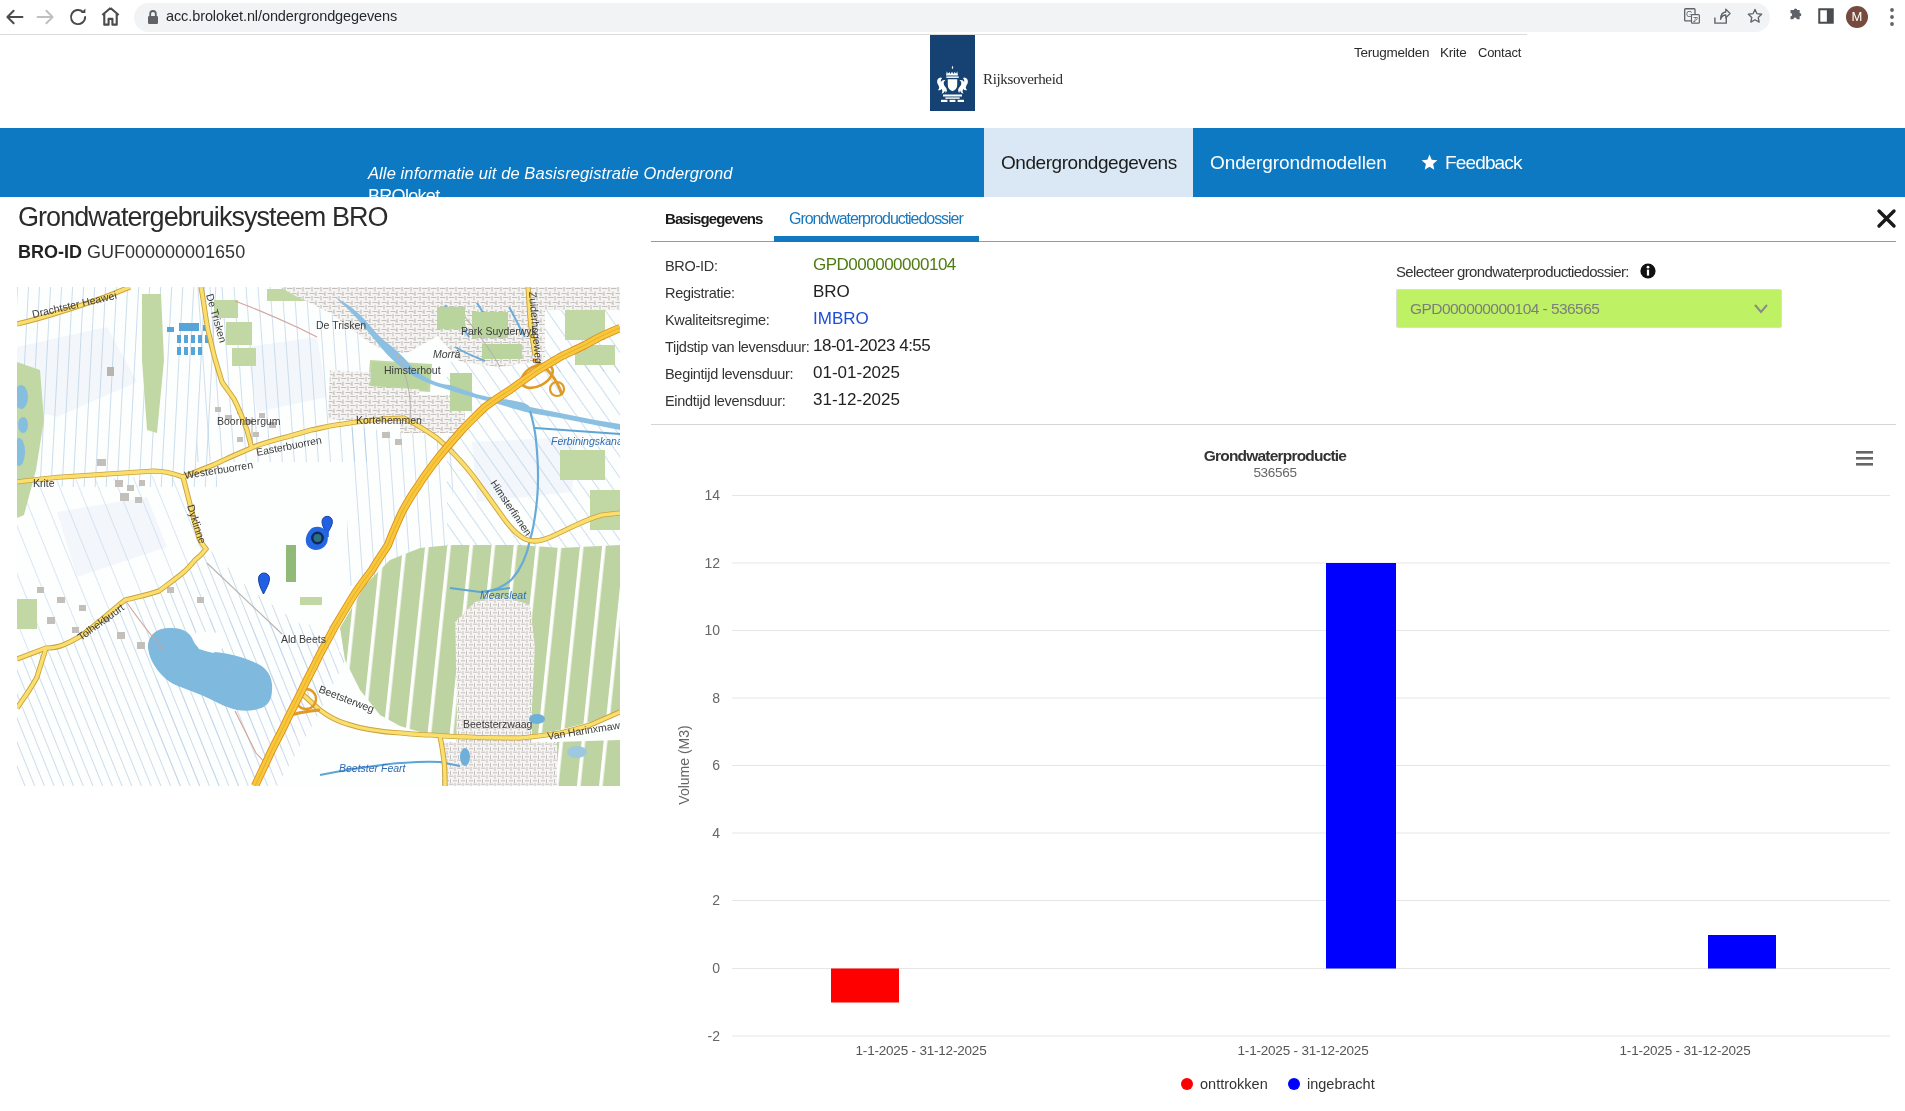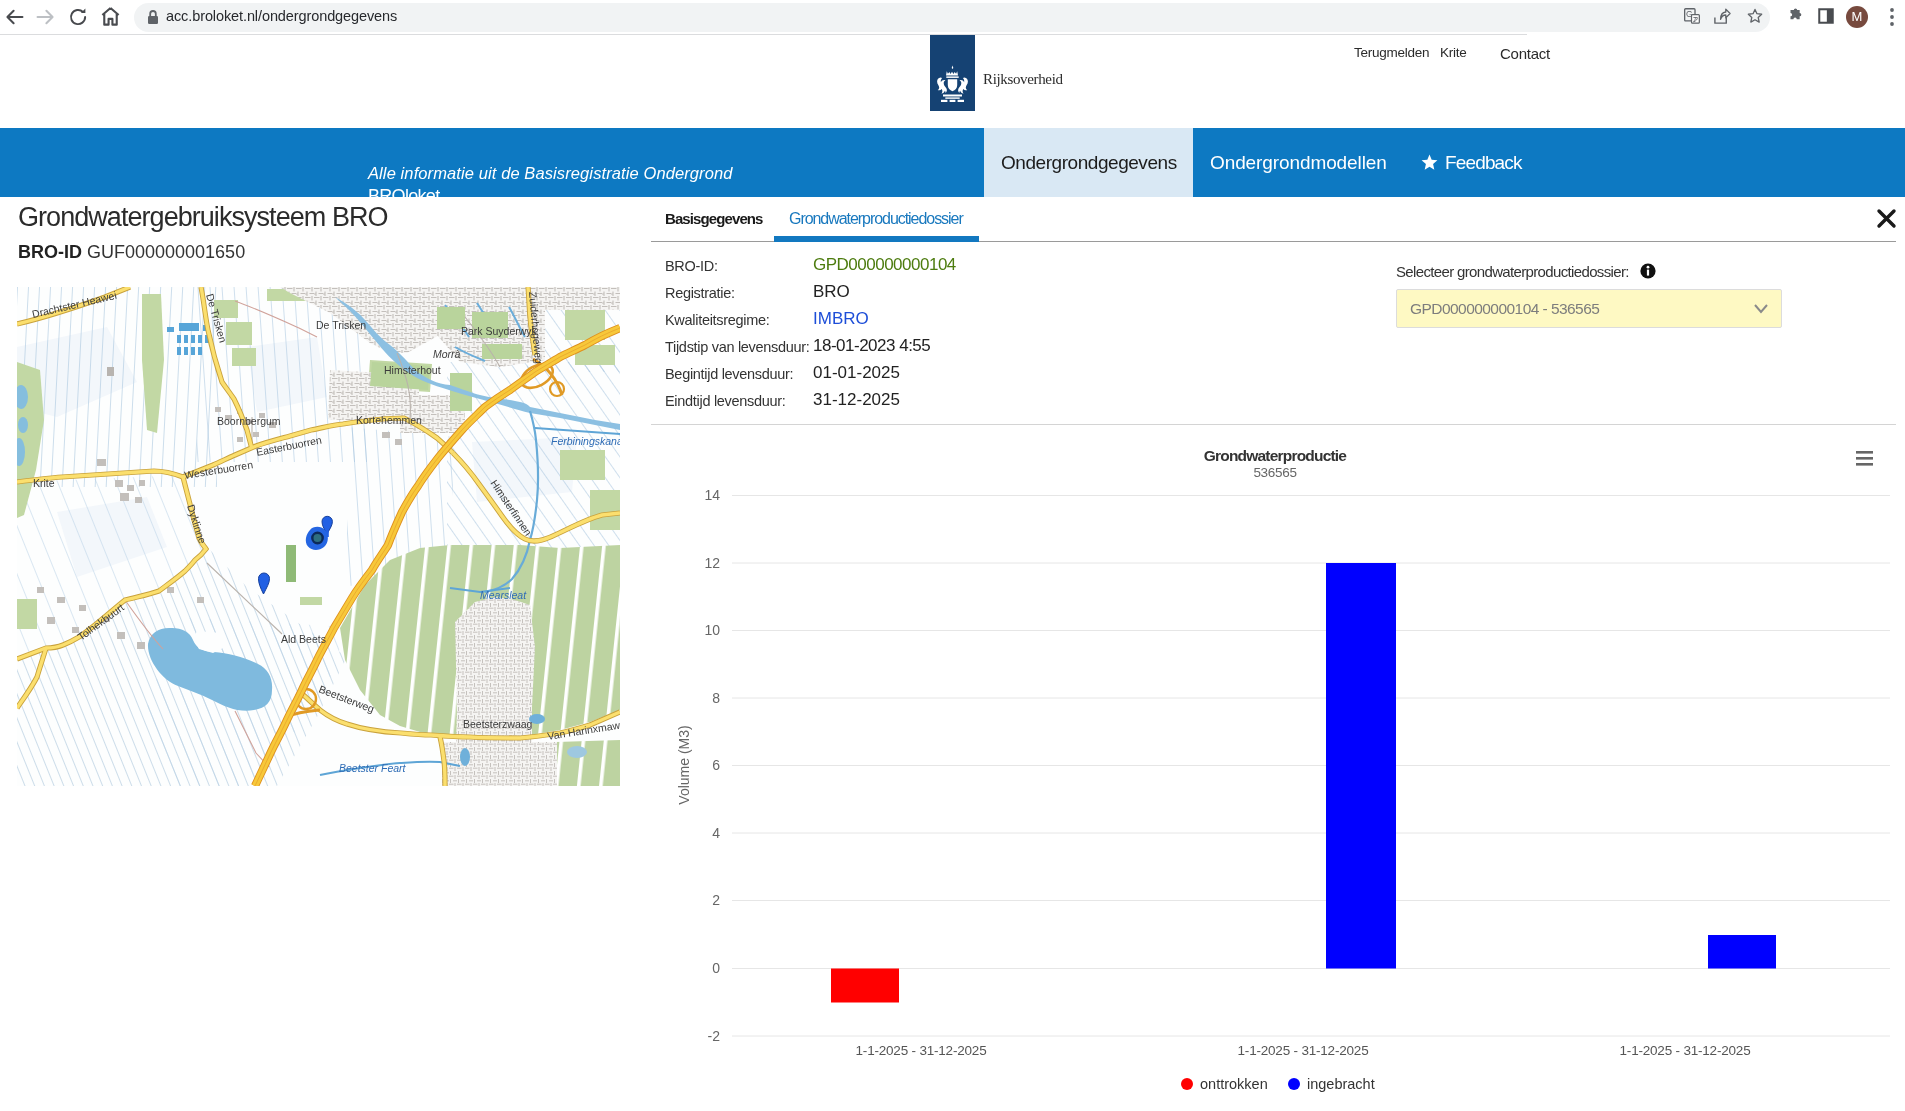--- a/index.html
+++ b/index.html
@@ -71,21 +71,21 @@
       <rect x="13" y="30.5" width="19" height="2"></rect>
       <rect x="15.3" y="33.4" width="14.4" height="1.4"></rect>
       <rect x="11" y="35.8" width="6.4" height="2.2"></rect>
       <rect x="27.6" y="35.8" width="6.4" height="2.2"></rect>
       <rect x="19.6" y="35.8" width="5.8" height="2.2"></rect>
     </g>
   </svg>
   <div class="abs" style="left:983px;top:36px;font-family:'Liberation Serif',serif;font-size:15px;letter-spacing:-0.35px;color:#2c2c2c;">Rijksoverheid</div>
   <div class="abs" style="left:1354px;top:10px;font-size:13.5px;letter-spacing:-0.25px;color:#2b2b2b;">Terugmelden</div>
   <div class="abs" style="left:1440px;top:10px;font-size:13.5px;letter-spacing:-0.25px;color:#2b2b2b;">Krite</div>
-  <div class="abs" style="left:1478px;top:10px;font-size:15px;letter-spacing:-0.25px;color:#2b2b2b;margin-left:22px;">Contact</div>
+  <div class="abs" style="left:1478px;top:10px;font-size:13px;letter-spacing:-0.25px;color:#2b2b2b;">Contact</div>
 </div>
 
 <div class="abs" style="left:0;top:128px;width:1905px;height:69px;background:#0d79c2;">
   <div class="abs" style="left:368px;top:14px;color:#fff;font-size:18px;font-weight:normal;letter-spacing:-0.7px;margin-top:44px;">BROloket</div>
   <div class="abs" style="left:368px;top:36px;color:#fff;font-size:16.5px;font-style:italic;letter-spacing:0.1px;">Alle informatie uit de Basisregistratie Ondergrond</div>
   <div class="abs" style="left:984px;top:0;width:209px;height:69px;background:#d9e8f4;"></div>
   <div class="abs" style="left:1001px;top:24px;font-size:19px;letter-spacing:-0.45px;color:#1c1c1c;">Ondergrondgegevens</div>
   <div class="abs" style="left:1210px;top:24px;font-size:19px;letter-spacing:-0.1px;color:#fff;">Ondergrondmodellen</div>
   <svg class="abs" style="left:1421px;top:156px;" width="16" height="16" viewBox="0 0 16 16"></svg>
   <div class="abs" style="left:1421px;top:26px;width:17px;height:17px;">
@@ -353,21 +353,21 @@
 <div class="abs" style="left:813px;top:363px;font-size:17px;color:#222;">01-01-2025</div>
 <div class="abs" style="left:665px;top:393px;font-size:14.5px;letter-spacing:-0.3px;color:#333;">Eindtijd levensduur:</div>
 <div class="abs" style="left:813px;top:390px;font-size:17px;color:#222;">31-12-2025</div>
 
 <div class="abs" style="left:1396px;top:263px;font-size:15px;letter-spacing:-0.65px;color:#333;">Selecteer grondwaterproductiedossier:</div>
 <svg class="abs" style="left:1640px;top:263px;" width="16" height="16" viewBox="0 0 16 16">
   <circle cx="8" cy="8" r="7.6" fill="#111"></circle>
   <rect x="6.9" y="6.6" width="2.2" height="6" fill="#fff"></rect>
   <circle cx="8" cy="4.2" r="1.4" fill="#fff"></circle>
 </svg>
-<div class="abs" style="left:1396px;top:289px;width:386px;height:39px;background:#fef9c3;border:1px solid #dcdcdc;border-radius:2px;box-sizing:border-box;">
+<div class="abs" style="left:1396px;top:289px;width:386px;height:39px;background:#bef264;border:1px solid #dcdcdc;border-radius:2px;box-sizing:border-box;">
   <div class="abs" style="left:13px;top:10px;font-size:15.5px;letter-spacing:-0.55px;color:#7d7d7d;">GPD000000000104 - 536565</div>
   <svg class="abs" style="right:12px;top:13px;" width="16" height="12" viewBox="0 0 16 12">
     <path d="M2 2 L8 9 L14 2" stroke="#8a8a8a" stroke-width="2" fill="none"></path>
   </svg>
 </div>
 
 <div class="abs" style="left:651px;top:424px;width:1245px;height:1px;background:#d4d4d4;"></div>
 
 <svg class="abs" style="left:650px;top:430px;" width="1255" height="681" viewBox="0 0 1255 681" font-family="Liberation Sans, sans-serif">
   <text x="625" y="31" text-anchor="middle" font-size="15.5" letter-spacing="-0.8" font-weight="bold" fill="#333">Grondwaterproductie</text>

